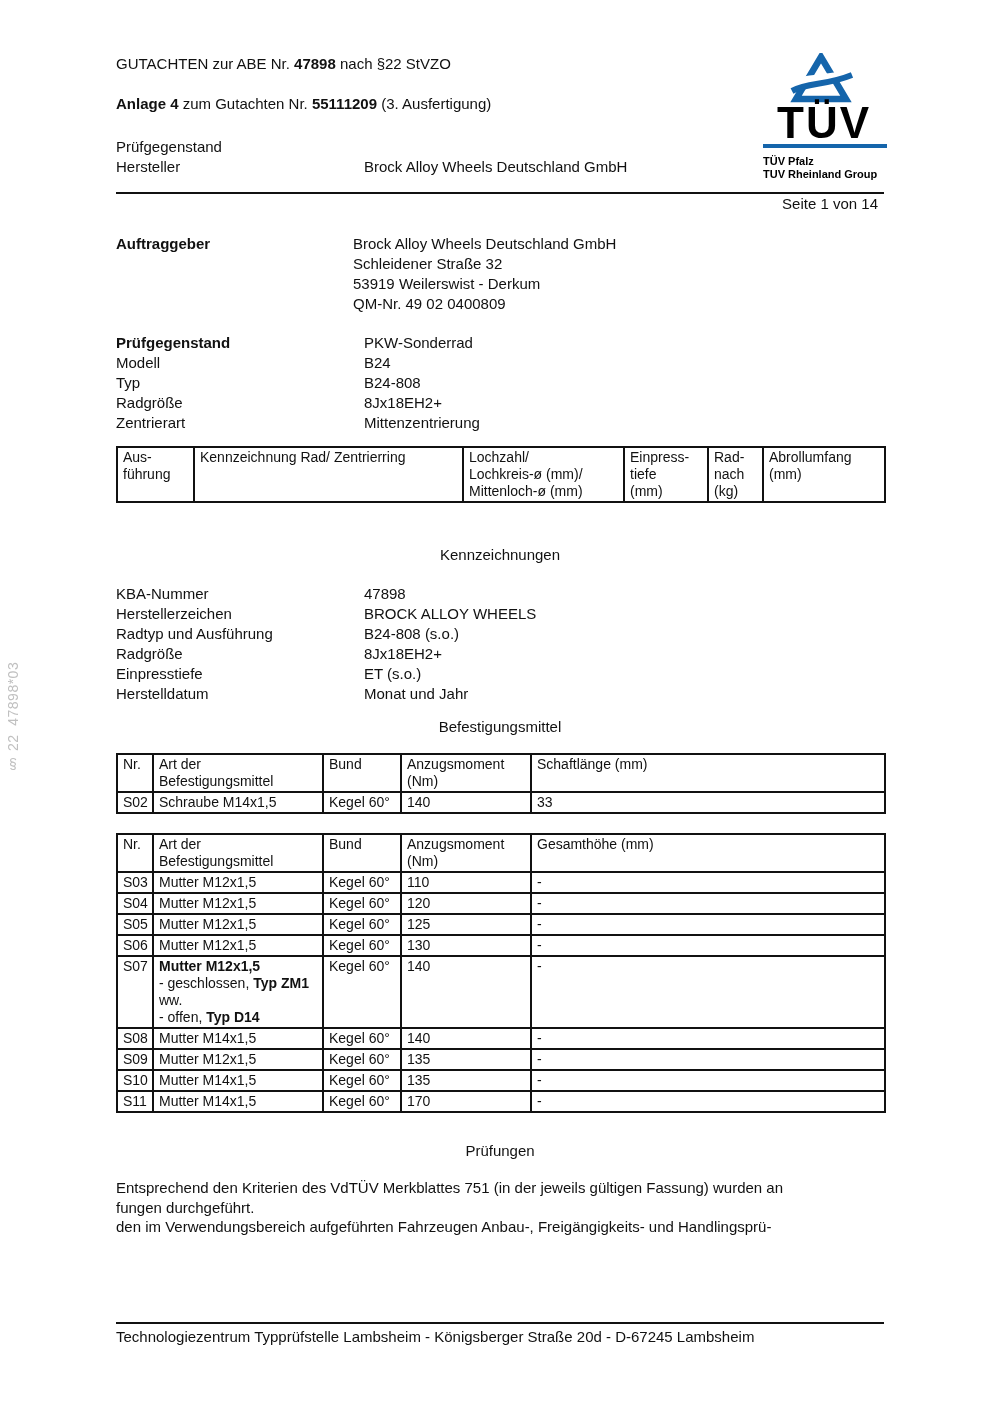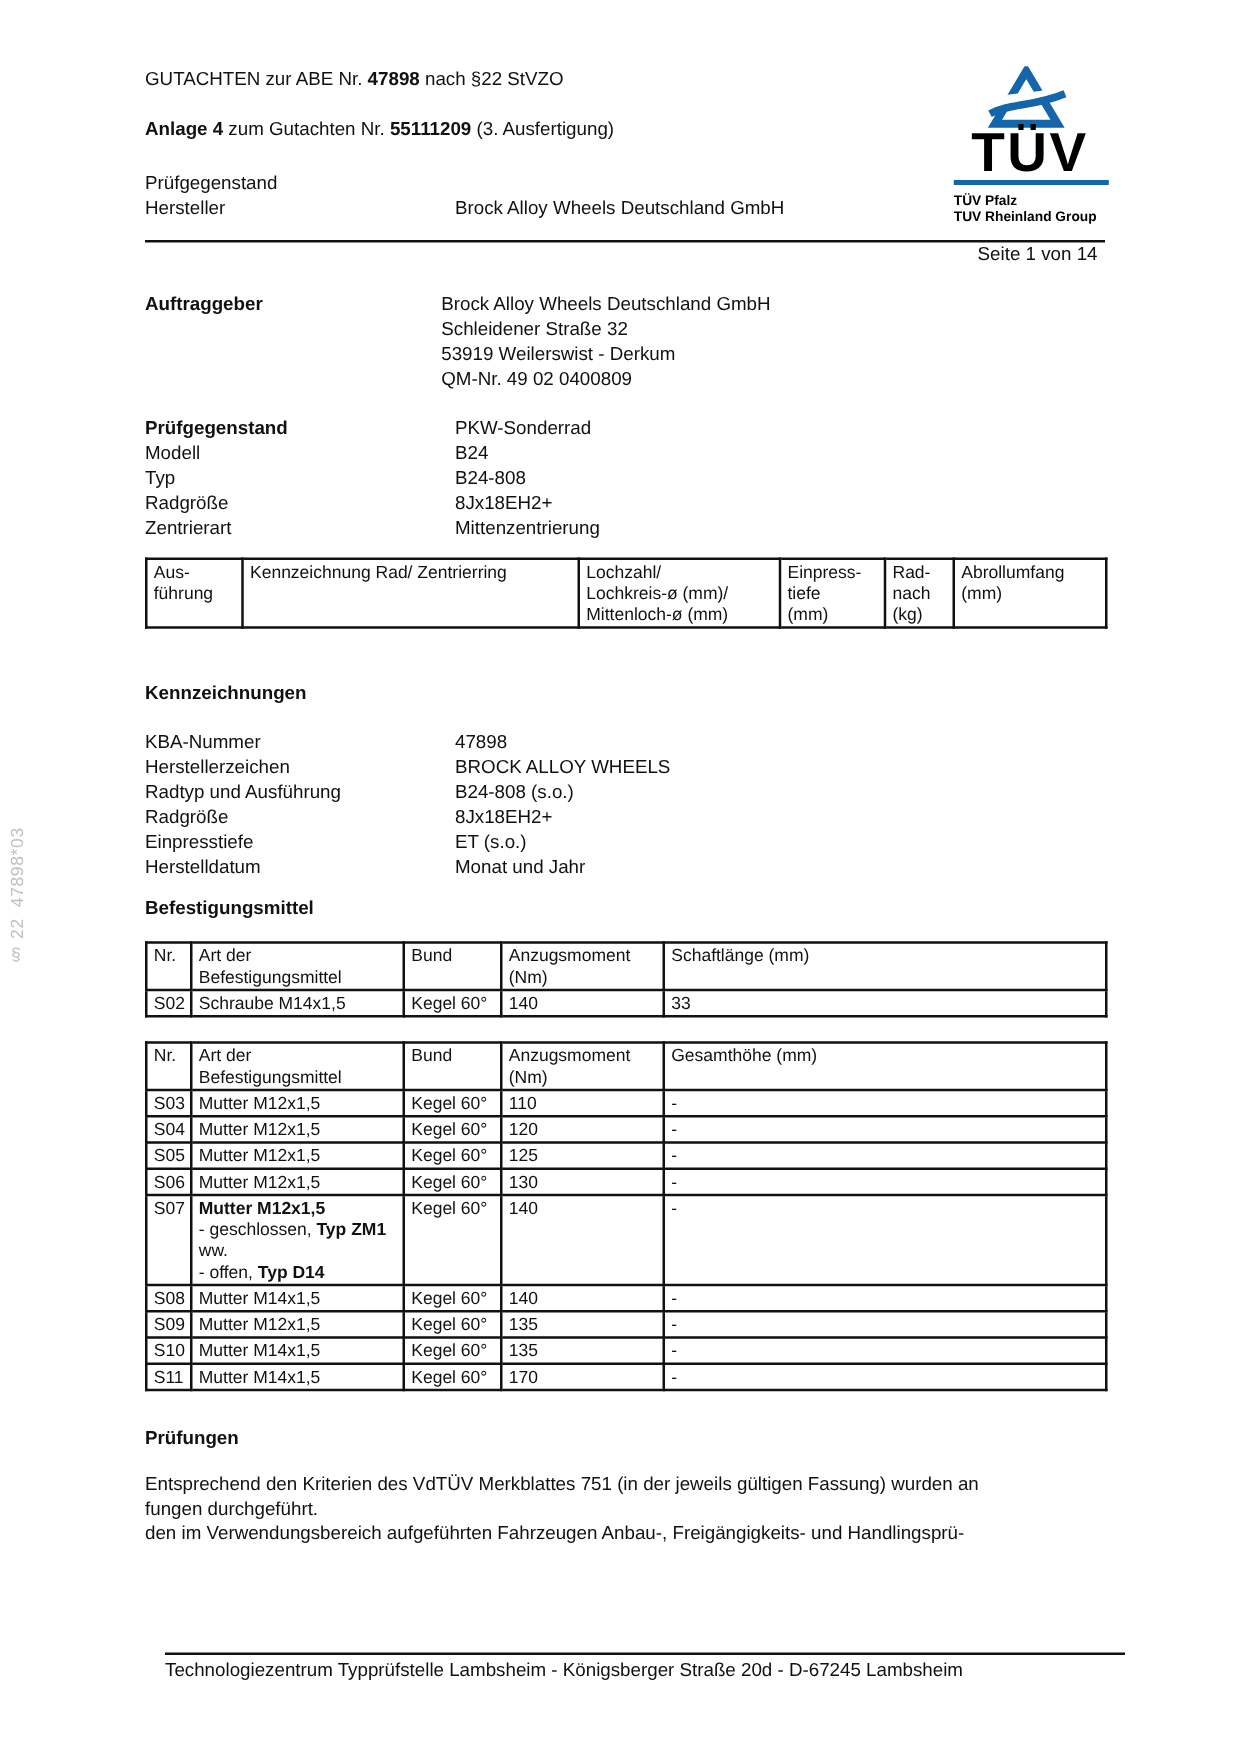--- a/index.html
+++ b/index.html
@@ -20,30 +20,30 @@
   .client { margin-top:21px; display:flex; }
   .client .klabel { width:237px; flex:0 0 237px; font-weight:700; line-height:20px; }
   .client .vlines div { line-height:20px; }
   .tobj { margin-top:19px; }
   .tobj .kvrow:first-child .klabel { font-weight:700; }
   table { border-collapse:collapse; width:768px; table-layout:fixed; }
   td, th { border:2px solid #111; font-weight:400; text-align:left; vertical-align:top;
            padding:1px 5px; line-height:17px; font-size:14px; overflow:hidden; }
   .pre { white-space:pre-line; }
   .wheel-tbl { margin-top:13px; }
-  .sec-title { font-weight:700; }
+  .sec-title { font-weight:400;text-align:center; }
   .sec-markings { margin-top:42px; }
   .markings-kv { margin-top:20px; }
   .sec-fasteners { margin-top:13px; }
   .screw-tbl { margin-top:17px; }
   .nut-tbl { margin-top:19px; }
   .sec-tests { margin-top:28px; }
   .tests-par { margin-top:18px; }
   .tests-par div { line-height:19.5px; }
-  .footer { position:absolute; top:1322px; left:132px; width:768px;
+  .footer { position:absolute; top:1322px; left:116px; width:768px;
             border-top:2px solid #111; padding-top:3px; line-height:19px; }
   .watermark {
     position:absolute; left:4px; top:638px; height:134px;
     writing-mode:vertical-rl; transform:rotate(180deg);
     font-size:14px; letter-spacing:0.5px; color:#c0c0c0; white-space:pre;
   }
   .logo { position:absolute; left:763px; top:53px; width:124px; }
   .logo svg { display:block; margin-left:26px; }
   .logo-word { font-size:44px; line-height:36px; font-weight:700; letter-spacing:2px;
                margin-top:2px; margin-left:14px; color:#000; }

